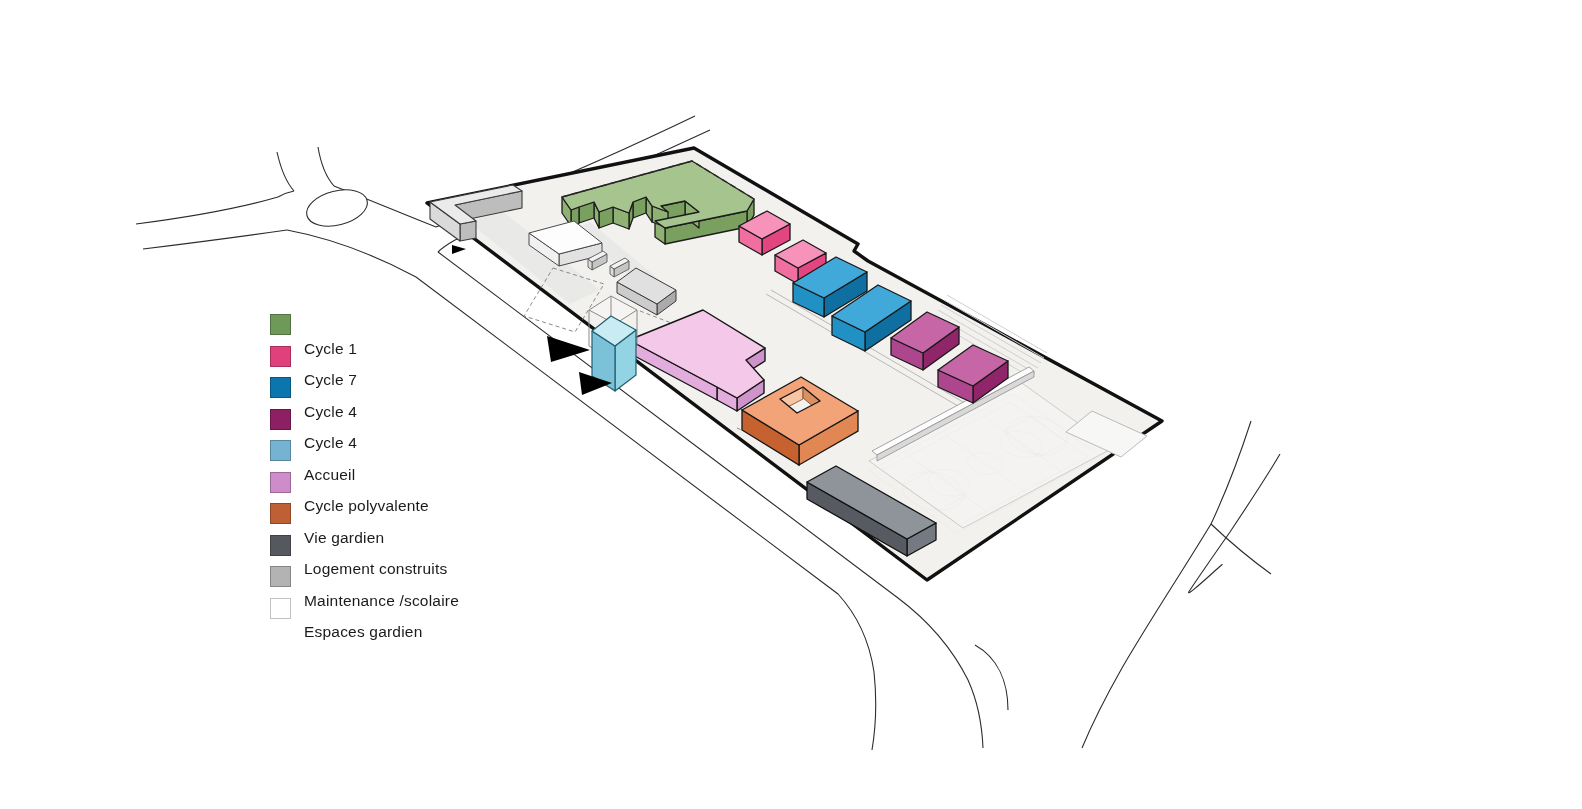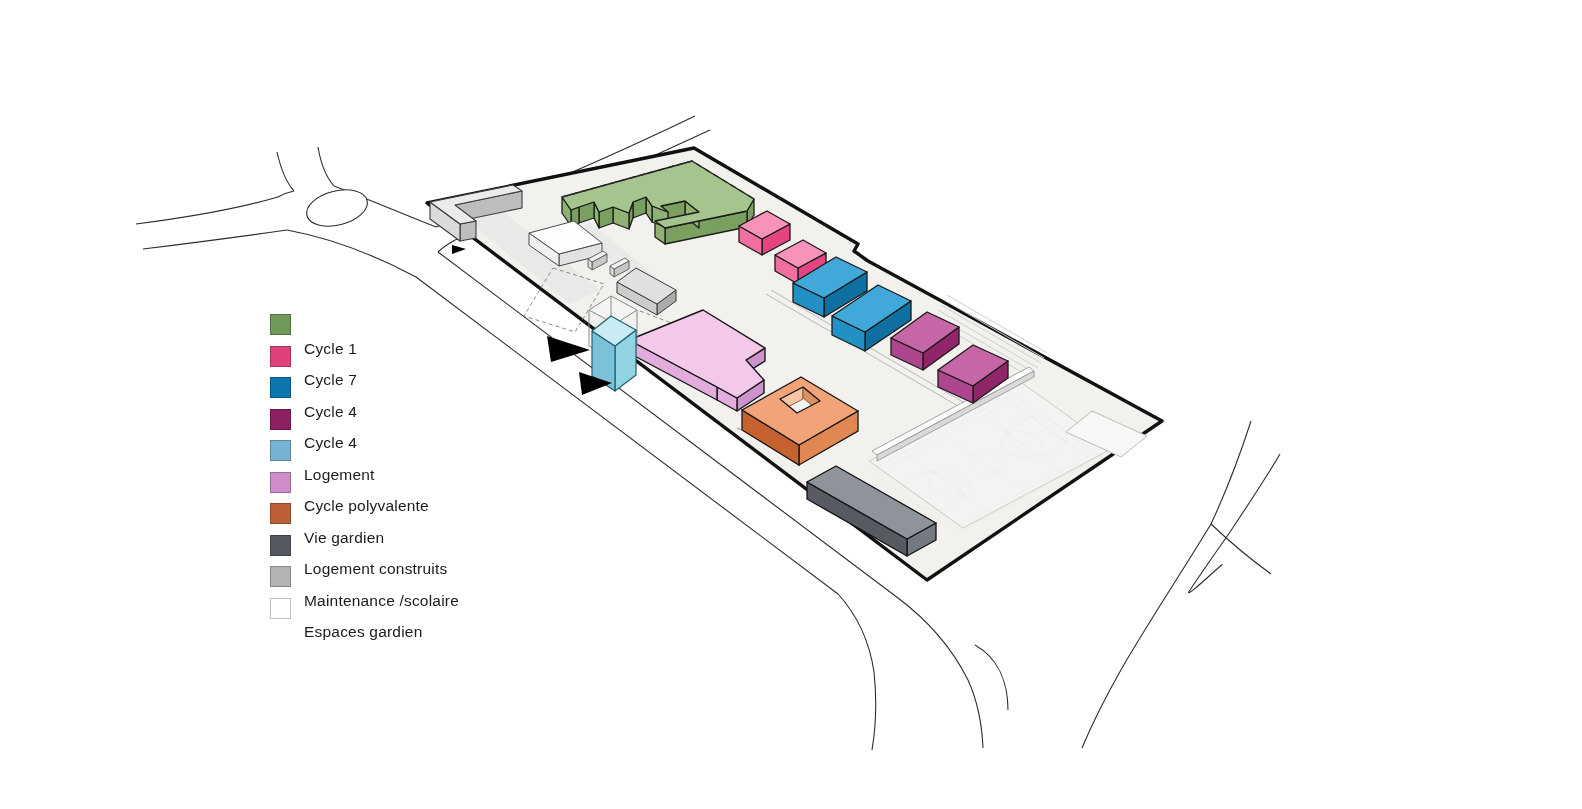--- a/index.html
+++ b/index.html
@@ -202,21 +202,21 @@
         <span class="legend-label">Cycle 4</span>
       </div>
 
       <div class="legend-row">
         <span class="legend-swatch" style="background: rgb(141, 31, 99); border-color: rgba(0, 0, 0, 0.25);"></span>
         <span class="legend-label">Cycle 4</span>
       </div>
 
       <div class="legend-row">
         <span class="legend-swatch" style="background: rgb(118, 179, 211); border-color: rgba(0, 0, 0, 0.25);"></span>
-        <span class="legend-label">Logement</span>
+        <span class="legend-label">Accueil</span>
       </div>
 
       <div class="legend-row">
         <span class="legend-swatch" style="background: rgb(207, 140, 203); border-color: rgba(0, 0, 0, 0.25);"></span>
         <span class="legend-label">Cycle polyvalente</span>
       </div>
 
       <div class="legend-row">
         <span class="legend-swatch" style="background: rgb(191, 95, 53); border-color: rgba(0, 0, 0, 0.25);"></span>
         <span class="legend-label">Vie gardien</span>

